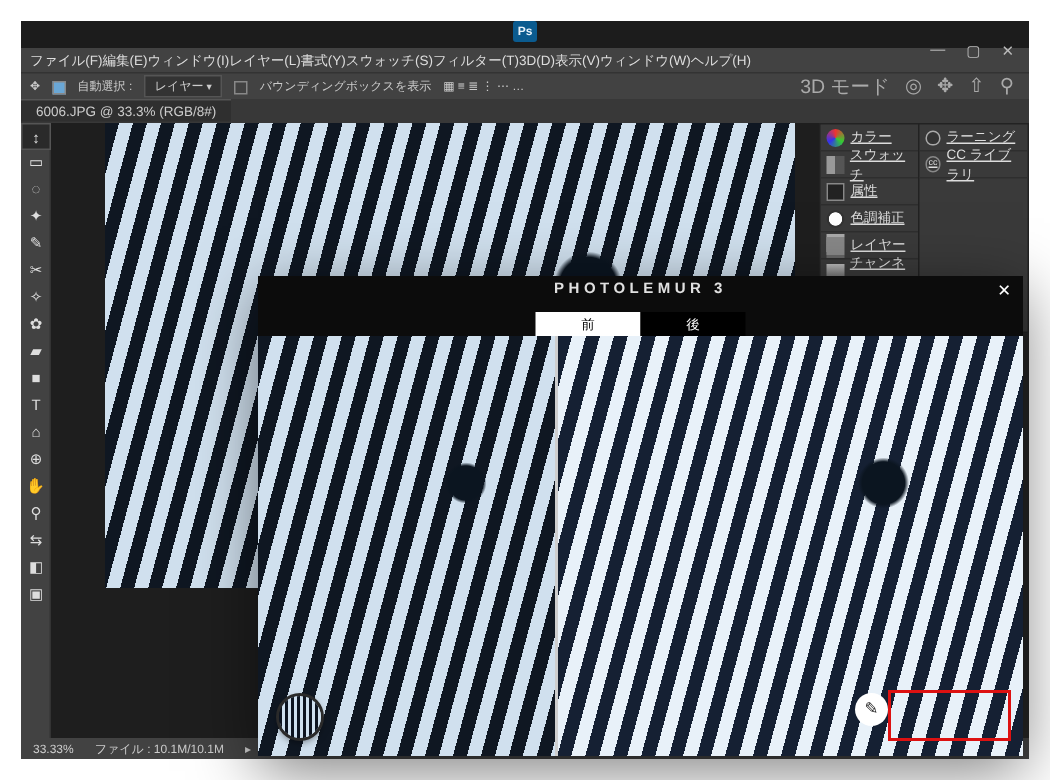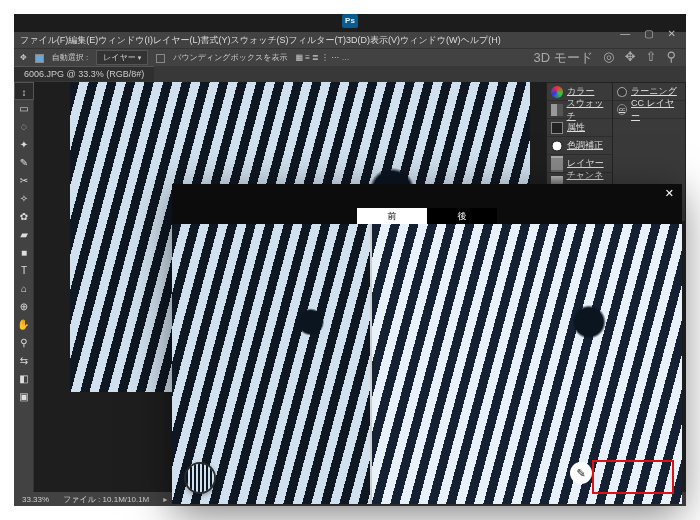--- a/index.html
+++ b/index.html
@@ -177,34 +177,35 @@
             <span>チャンネル</span>
           </div>
       </div>
       <div class="rcol2">
         <div class="pitem">
             <span class="ic-bulb"></span>
             <span>ラーニング</span>
           </div>
         <div class="pitem">
             <span class="ic-cc">cc</span>
-            <span>CC レイヤー</span>
+            <span>CC ライブラリ</span>
           </div>
       </div>
     </div>
   </div>
 
   <div class="statusbar">
     <span>33.33%</span>
     <span>ファイル : 10.1M/10.1M</span>
     <span>▸</span>
   </div>
 </div>
 
 <div class="photolemur">
+  <div class="pl-title">PHOTOLEMUR 3</div>
   <div class="pl-close">✕</div>
   <div class="pl-tabs">
     <div class="pl-tab before">前</div>
     <div class="pl-tab after">後</div>
   </div>
   <div class="pl-split">
     <div class="pl-left">
         <div class="zebra"></div>
       </div>
     <div class="pl-right">

